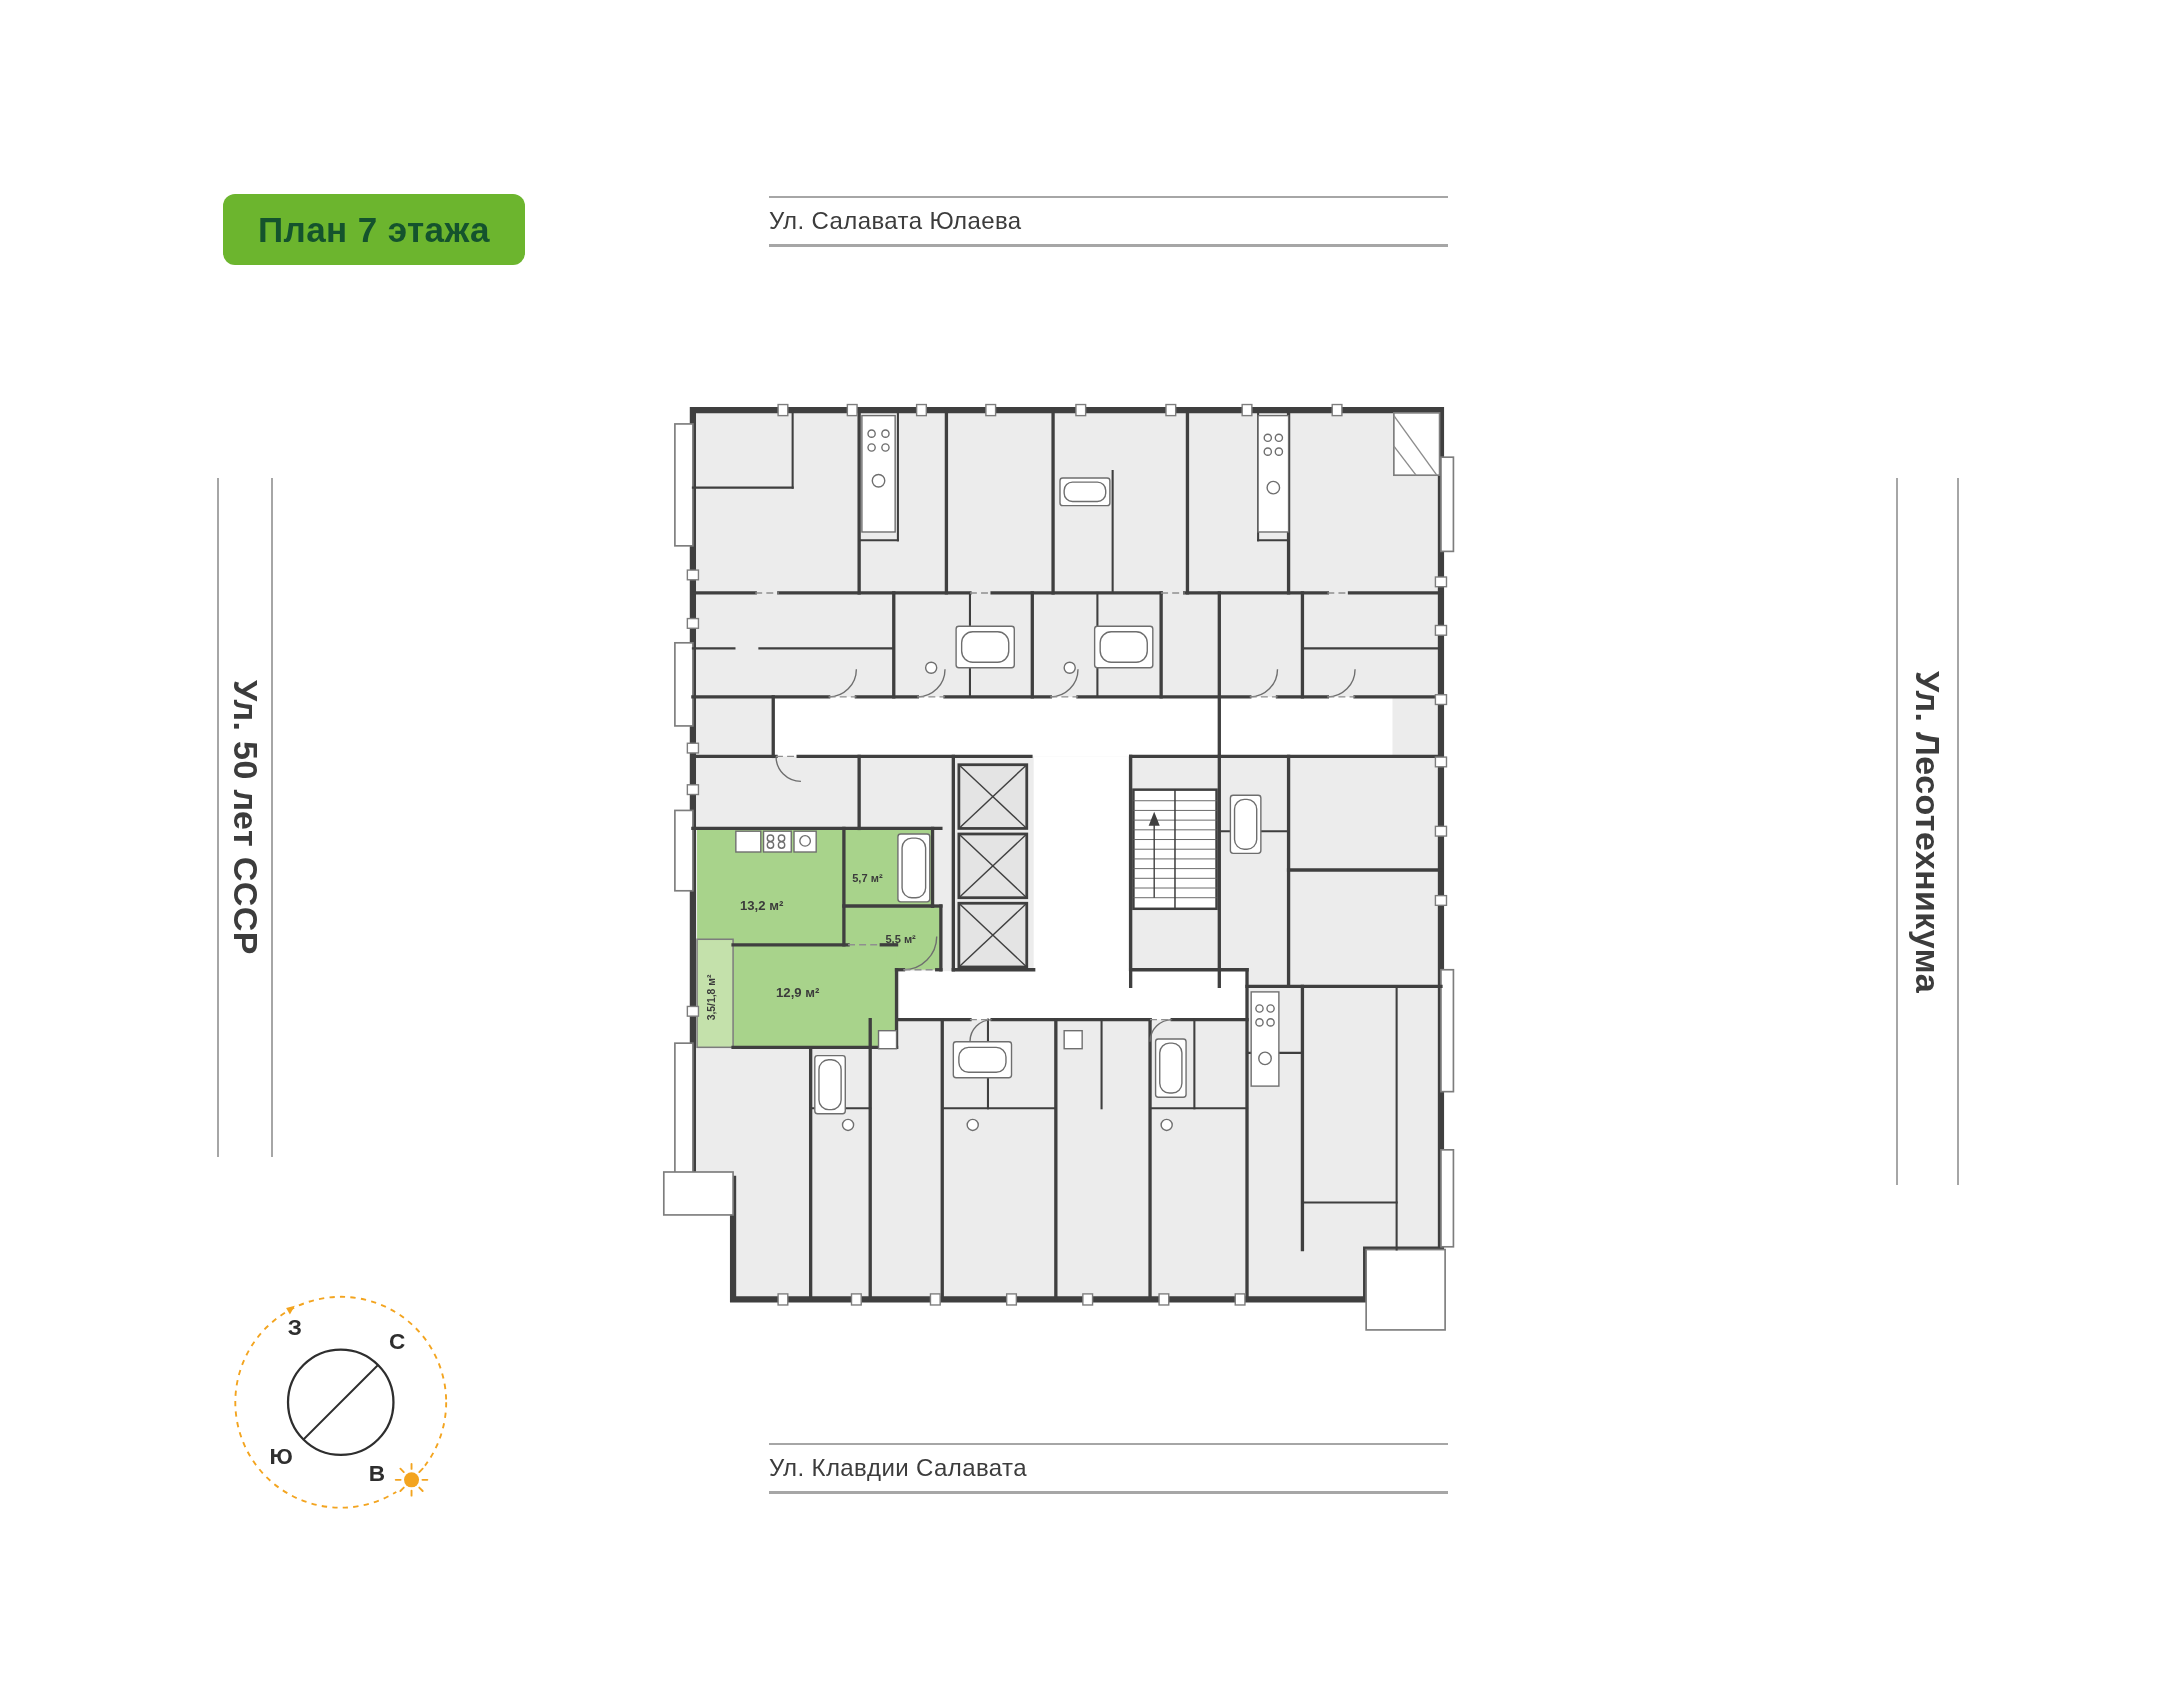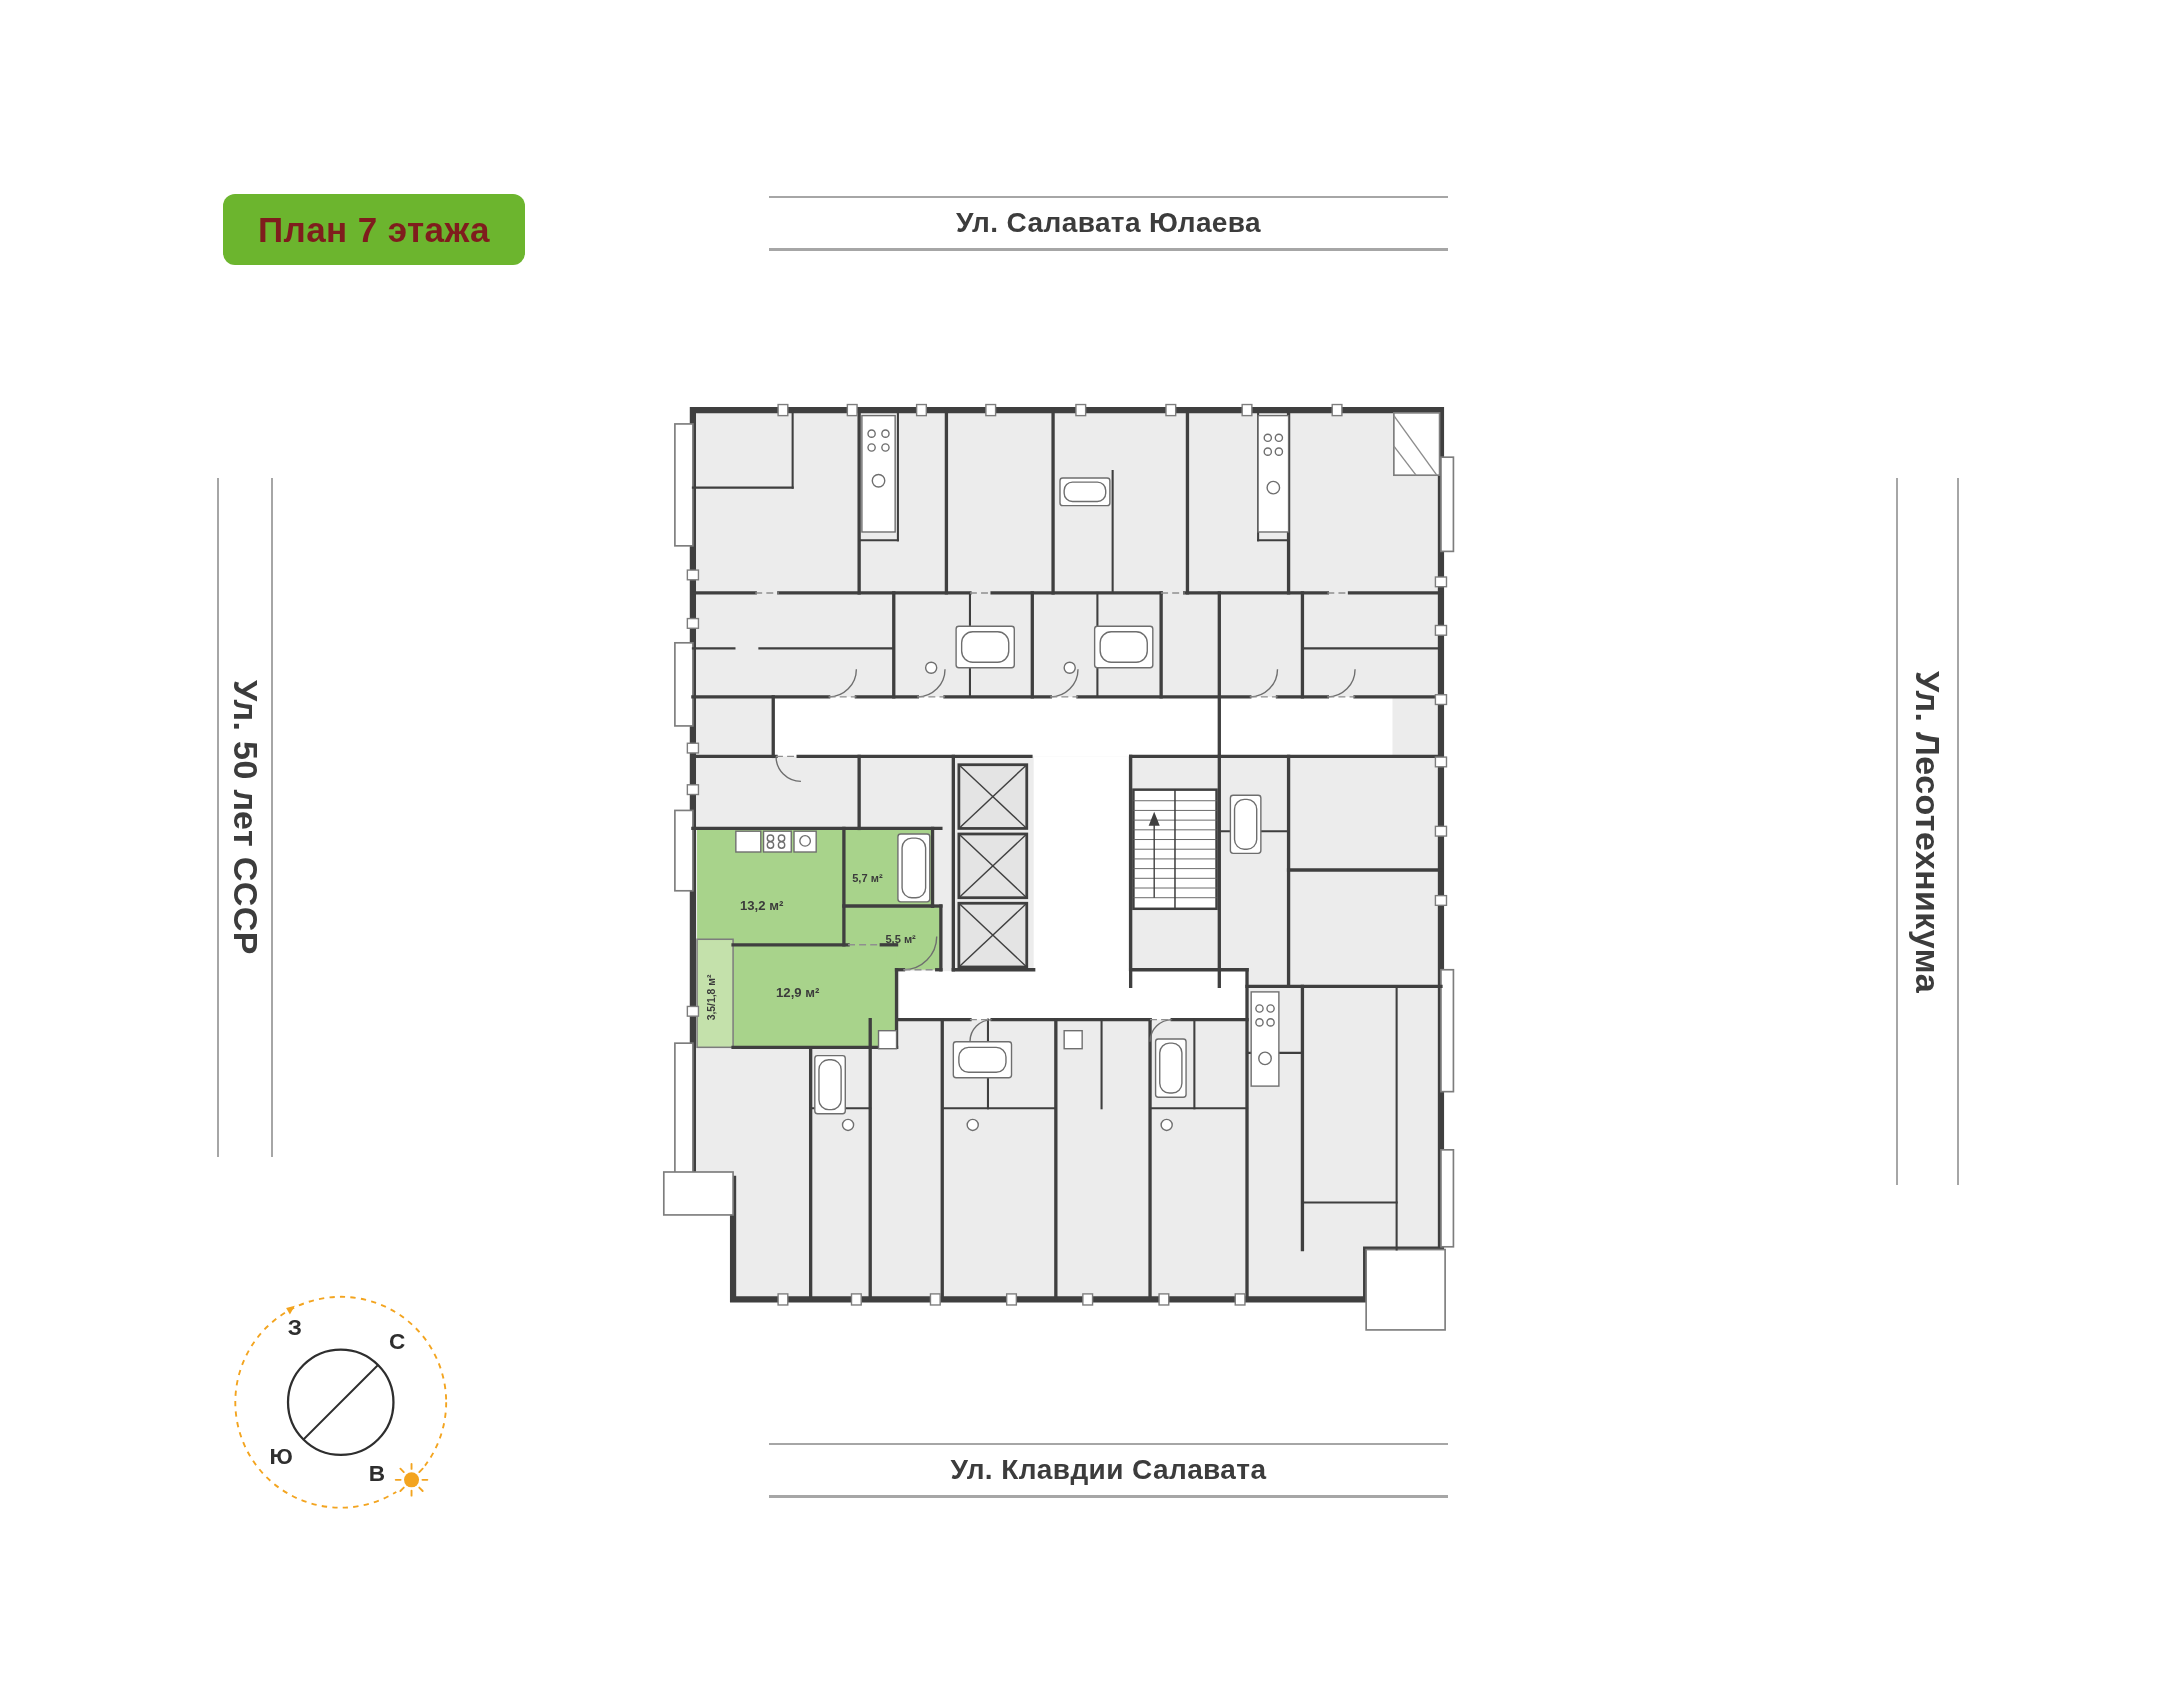--- a/index.html
+++ b/index.html
@@ -4,26 +4,26 @@
 <style>
   html,body{margin:0;padding:0}
   body{
     position:relative;width:2172px;height:1705px;background:#ffffff;overflow:hidden;
     font-family:"Liberation Sans",sans-serif;color:var(--text-dark,#3c3c3c);
   }
   
   .badge{
     position:absolute;left:223px;top:194px;height:71px;padding:0 35px;
     background:var(--accent-green,#6cb52e);border-radius:12px;
-    display:flex;align-items:center;color:#7f1d1d;font-size:35px;font-weight:600;letter-spacing:0.4px;
+    display:flex;align-items:center;color:#14532d;font-size:35px;font-weight:600;letter-spacing:0.4px;
   }
   
   .street-h{position:absolute;width:679px;display:flex;flex-direction:column}
   .hline{height:2.3px;background:var(--street-line,#a6a6a6)}
-  .street-h .txt{text-align:center;font-size:28px;font-weight:700;color:var(--text-dark,#3c3c3c);padding:9px 0;letter-spacing:0.4px}
+  .street-h .txt{font-size:24px;font-weight:400;color:var(--text-dark,#3c3c3c);padding:9px 0;letter-spacing:0.4px}
   
   .street-v{position:absolute;display:flex}
   .vline{width:2.3px;background:var(--street-line,#a6a6a6)}
   .vtxt{flex:1;writing-mode:vertical-rl;display:flex;align-items:center;justify-content:center;
         font-size:34px;font-weight:600;color:var(--text-dark,#3c3c3c);letter-spacing:0.4px}
   
   .plan{position:absolute;left:658px;top:399px;width:804px;height:942px}
   .footprint{fill:var(--room-fill,#ececec);stroke:var(--wall,#3f3f3f);stroke-width:4.5;stroke-linejoin:miter}
   .balcony rect{fill:#fff;stroke:#7d7d7d;stroke-width:1.2}
   .hatch line{stroke:#8d8d8d;stroke-width:1}

